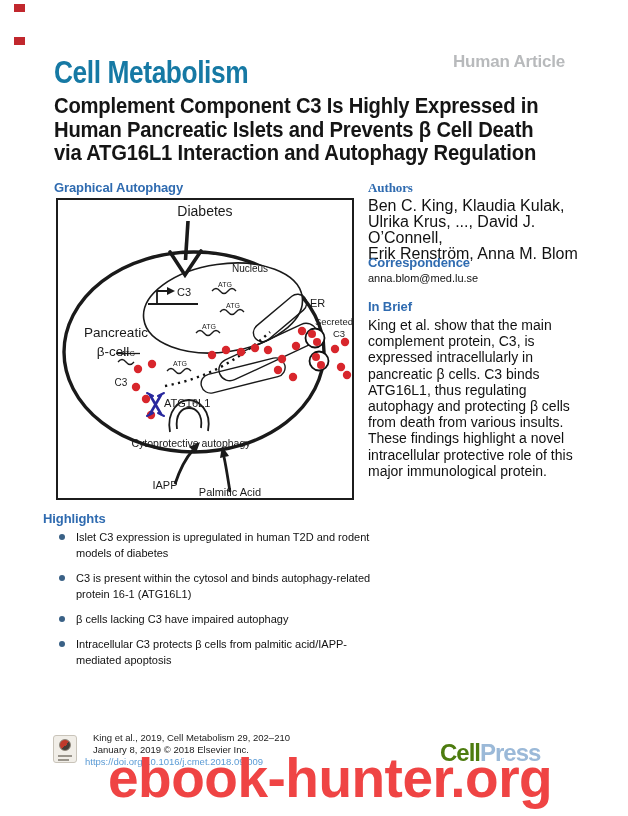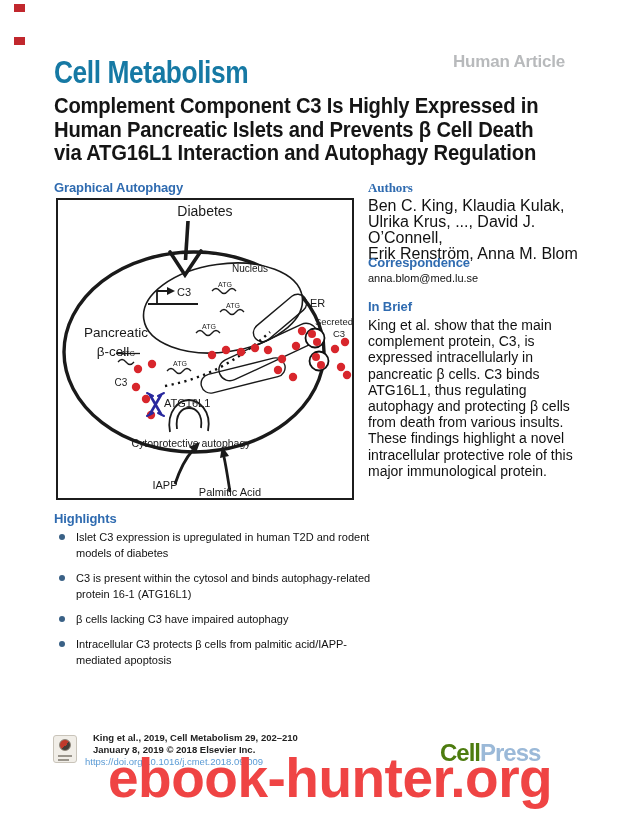--- a/index.html
+++ b/index.html
@@ -15,21 +15,21 @@
   .journal{position:absolute;left:54px;top:56px;font-size:31px;line-height:34px;font-weight:bold;
            color:#1679a4;letter-spacing:-0.5px;transform:scaleX(.85);transform-origin:0 50%;white-space:nowrap;}
   .title{position:absolute;left:54px;top:95px;width:560px;font-size:21.5px;line-height:23.5px;
          font-weight:bold;color:#151515;letter-spacing:-0.2px;transform:scaleX(.94);transform-origin:0 0;white-space:nowrap;}
 
   .sec-head{position:absolute;font-size:13px;font-weight:bold;color:#2f6bb0;letter-spacing:-0.1px;}
   .h-ga{left:54px;top:180px;}
   .h-authors{left:368px;top:180px;font-family:Liberation Serif, serif;}
   .h-corr{left:368px;top:255px;}
   .h-brief{left:368px;top:299px;}
-  .h-high{left:54px;top:511px;}
+  .h-high{left:43px;top:511px;}
 
   .ga-box{position:absolute;left:56px;top:198px;width:298px;height:302px;border:2px solid #1c1c1c;
           box-sizing:border-box;background:#fff;}
   .ga-box svg{display:block;}
   .ga-box text{font-family:"Liberation Sans",sans-serif;fill:#1a1a1a;}
 
   .author-lines{position:absolute;left:368px;top:198px;width:215px;font-size:16px;line-height:16px;color:#111;}
   .email{position:absolute;left:368px;top:272px;font-size:11px;color:#111;text-decoration:none;}
   .inbrief{position:absolute;left:368px;top:317px;width:214px;font-size:14px;line-height:16.2px;color:#111;}
 
@@ -40,21 +40,21 @@
 
   .badge{position:absolute;left:53px;top:735px;width:24px;height:28px;background:#f1eee8;
          border:1px solid #c9c4ba;border-radius:3px;box-sizing:border-box;}
   .badge .emblem{position:absolute;left:5px;top:3px;width:12px;height:12px;border-radius:50%;
                  background:linear-gradient(135deg,#c0392b 55%,#463c36 55%);border:1px solid #8a8378;box-sizing:border-box;}
   .badge .bar{position:absolute;left:4px;height:2px;background:#9a958c;}
   .badge .bar.b1{top:19px;width:14px;}
   .badge .bar.b2{top:23px;width:11px;}
 
   .cite{position:absolute;left:85px;top:732px;font-size:9.5px;line-height:12.2px;color:#222;}
-  .cite .ln{font-weight:bold;padding-left:8px;}
+  .cite .ln{font-weight:normal;padding-left:8px;}
   .doi{color:#5b9bd5;font-weight:normal;text-decoration:none;display:inline-block;}
 
   .cellpress{position:absolute;left:440px;top:739px;font-size:24px;font-weight:bold;letter-spacing:-1px;
              white-space:nowrap;z-index:1;}
   .cellpress .c1{color:#4d7c0f;}
   .cellpress .c2{color:#9bb9d8;}
 
   .watermark{position:absolute;left:108px;top:746px;font-size:55px;font-weight:bold;color:#ef4444;
              letter-spacing:-0.5px;white-space:nowrap;z-index:5;}
 </style>

